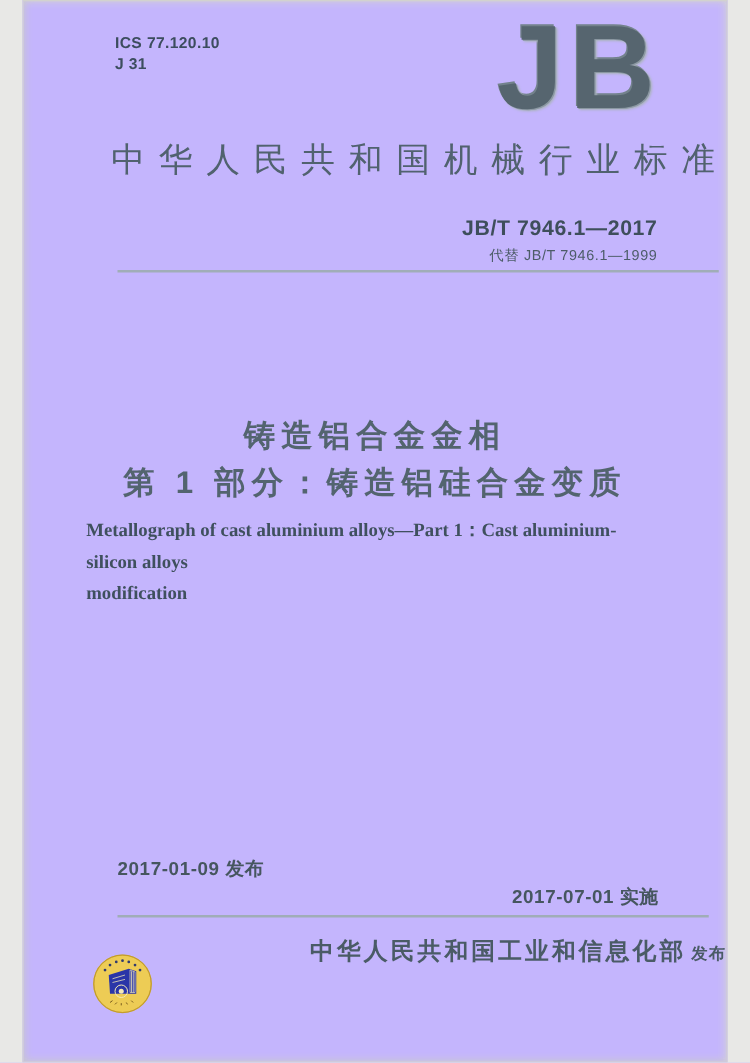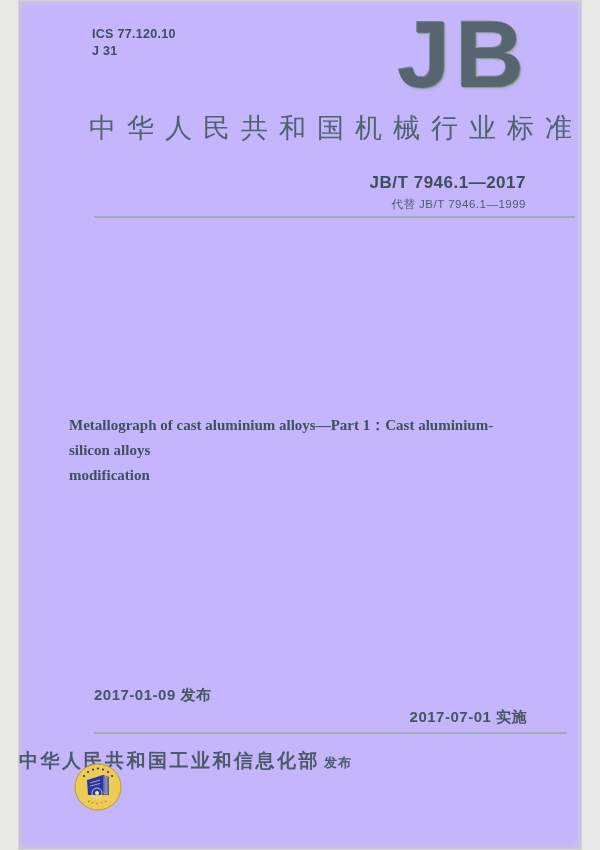--- a/index.html
+++ b/index.html
@@ -64,21 +64,21 @@
   .date-issue{
     position:absolute;left:75px;top:685px;
     font-size:15px;font-weight:700;color:#46565f;letter-spacing:.5px;
   }
   .date-impl{
     position:absolute;right:54px;top:707px;
     font-size:15px;font-weight:700;color:#46565f;letter-spacing:.5px;margin-left:11px;
   }
   .issuer-line{
     position:absolute;left:0;right:0;top:747px;
-    text-align:left;white-space:nowrap;
+    text-align:right;white-space:nowrap;
   }
   .issuer-name{
     font-size:19px;font-weight:600;color:#4a5b66;letter-spacing:2.5px;
   }
   .issuer-suffix{
     font-size:13px;font-weight:600;color:#4a5b66;letter-spacing:1px;margin-left:4px;
   }
   .seal{
     position:absolute;left:54px;top:761px;width:50px;height:50px;
   }
@@ -97,20 +97,24 @@
 
   <div class="std-heading">中华人民共和国机械行业标准</div>
 
   <div class="std-number">
     <div class="no">JB/T 7946.1—2017</div>
     <div class="replaces">代替 JB/T 7946.1—1999</div>
   </div>
 
   <div class="rule rule-top"></div>
 
+  <div class="title-cn">
+    <div>铸造铝合金金相</div>
+    <div>第 1 部分：铸造铝硅合金变质</div>
+  </div>
 
   <div class="title-en">
     <div>Metallograph of cast aluminium alloys—Part 1：Cast aluminium-silicon alloys</div>
     <div>modification</div>
   </div>
 
   <div class="date-issue">2017-01-09 发布</div>
   <div class="date-impl">2017-07-01 实施</div>
 
   <div class="rule rule-dates"></div>

